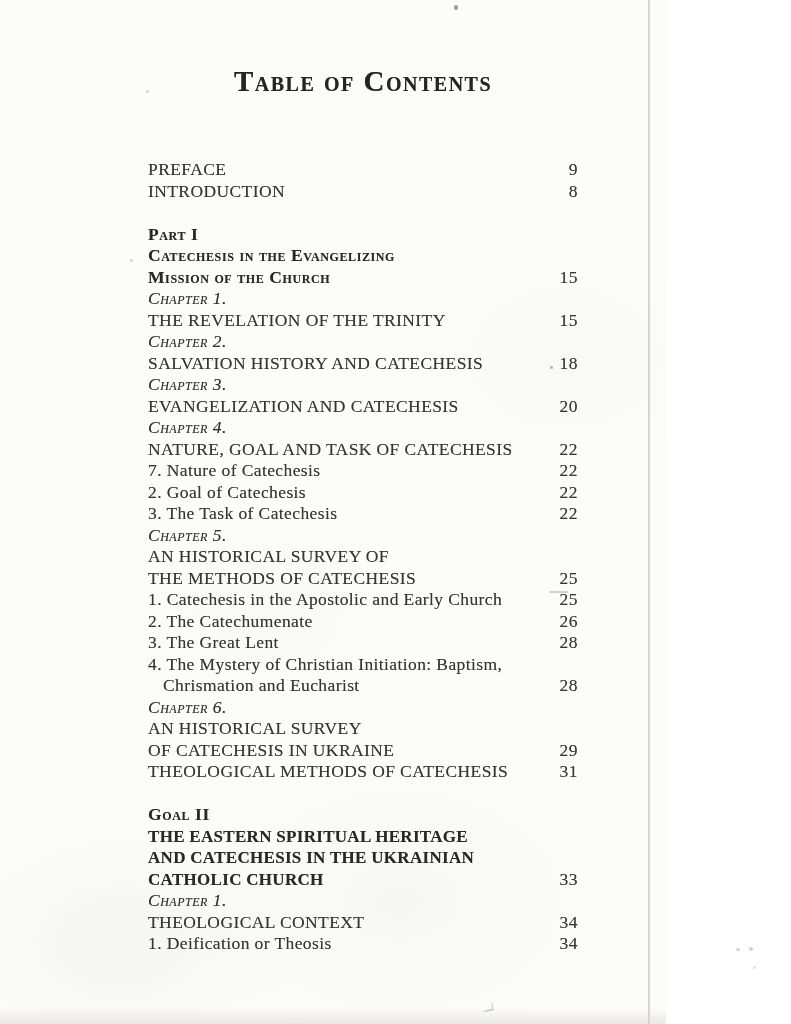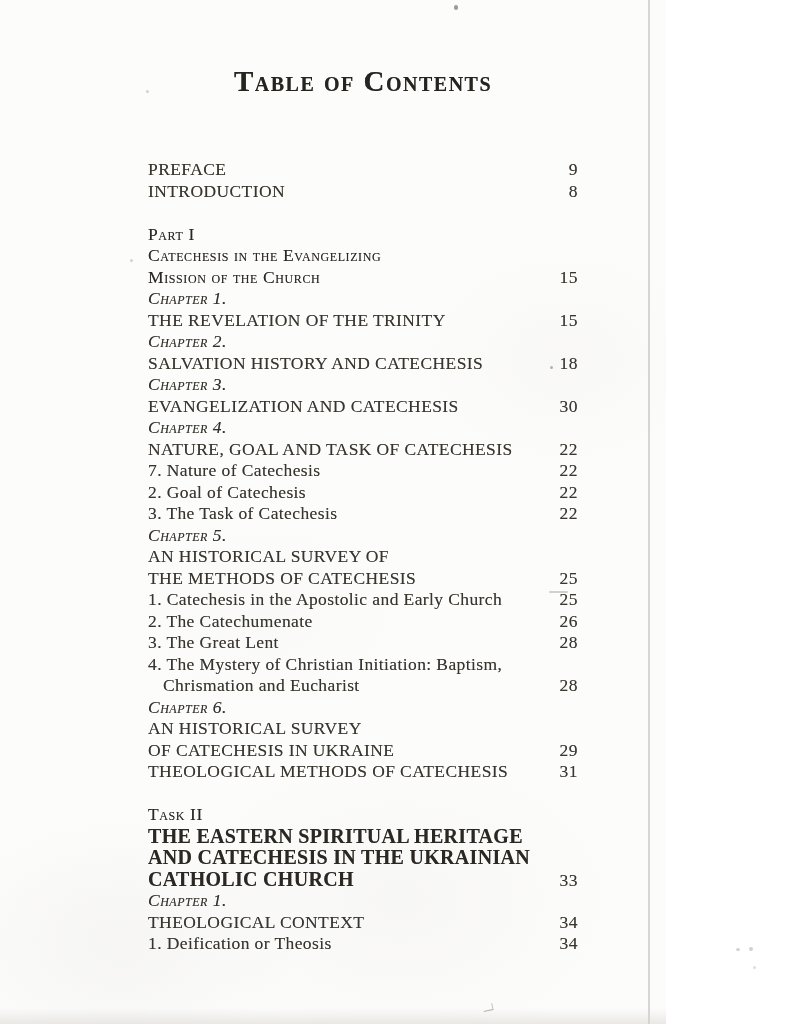--- a/index.html
+++ b/index.html
@@ -57,28 +57,28 @@
   .row .num {
     margin-left: auto;
     font-weight: normal;
     font-style: normal;
     font-variant: normal;
     letter-spacing: 0.5px;
     color: #3a3731;
   }
   .row.part .label,
   .row.part-title-sc .label {
-    font-weight: normal;
+    font-weight: bold;
     font-variant: small-caps;
     letter-spacing: 0.6px;
     color: #2b2824;
   }
   .row.part-title-caps .label {
     font-weight: bold;
-    font-size: 20px;
+    font-size: 17px;
     letter-spacing: 0.3px;
     color: #2b2824;
   }
   .row.chapter .label {
     font-style: italic;
     font-variant: small-caps;
     letter-spacing: 0.5px;
     color: #33302a;
   }
   .row.entry-cont .label { padding-left: 15px; }
@@ -152,21 +152,21 @@
         <div class="row caps">
     <span class="label">SALVATION HISTORY AND CATECHESIS</span>
     <span class="num">18</span>
   </div>
         <div class="row chapter">
     <span class="label">Chapter 3.</span>
     <span class="num"></span>
   </div>
         <div class="row caps">
     <span class="label">EVANGELIZATION AND CATECHESIS</span>
-    <span class="num">30</span>
+    <span class="num">20</span>
   </div>
         <div class="row chapter">
     <span class="label">Chapter 4.</span>
     <span class="num"></span>
   </div>
         <div class="row caps">
     <span class="label">NATURE, GOAL AND TASK OF CATECHESIS</span>
     <span class="num">22</span>
   </div>
         <div class="row entry">
@@ -227,21 +227,21 @@
   </div>
         <div class="row caps">
     <span class="label">THEOLOGICAL METHODS OF CATECHESIS</span>
     <span class="num">31</span>
   </div>
         <div class="row spacer">
     <span class="label"></span>
     <span class="num"></span>
   </div>
         <div class="row part">
-    <span class="label">Task II</span>
+    <span class="label">Goal II</span>
     <span class="num"></span>
   </div>
         <div class="row part-title-caps">
     <span class="label">THE EASTERN SPIRITUAL HERITAGE</span>
     <span class="num"></span>
   </div>
         <div class="row part-title-caps">
     <span class="label">AND CATECHESIS IN THE UKRAINIAN</span>
     <span class="num"></span>
   </div>

